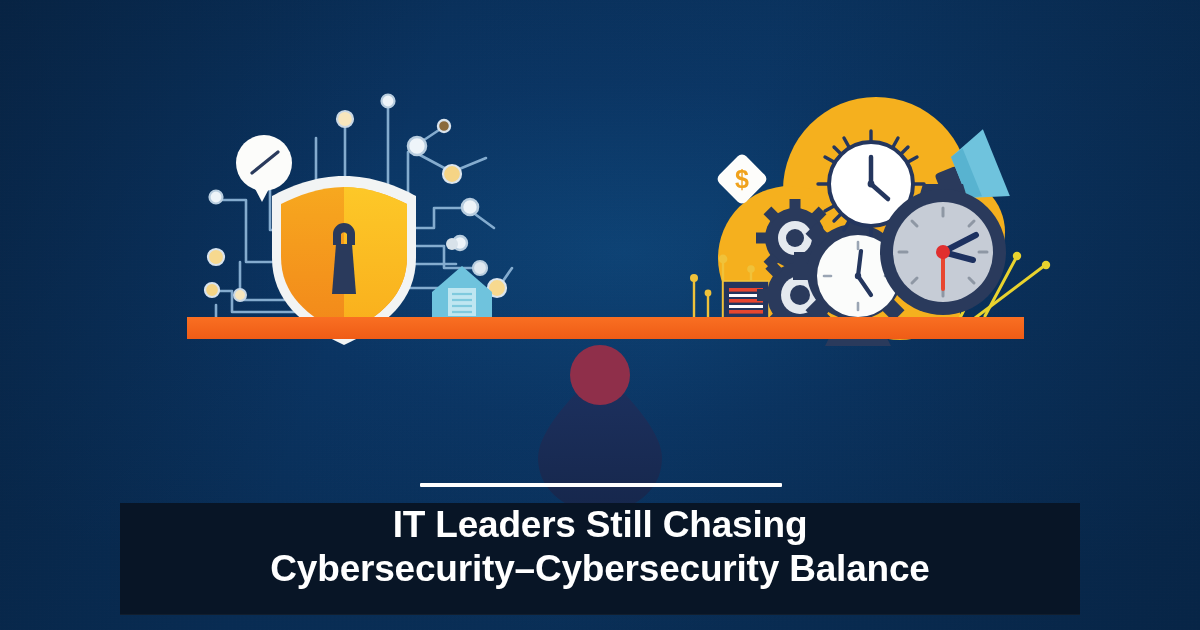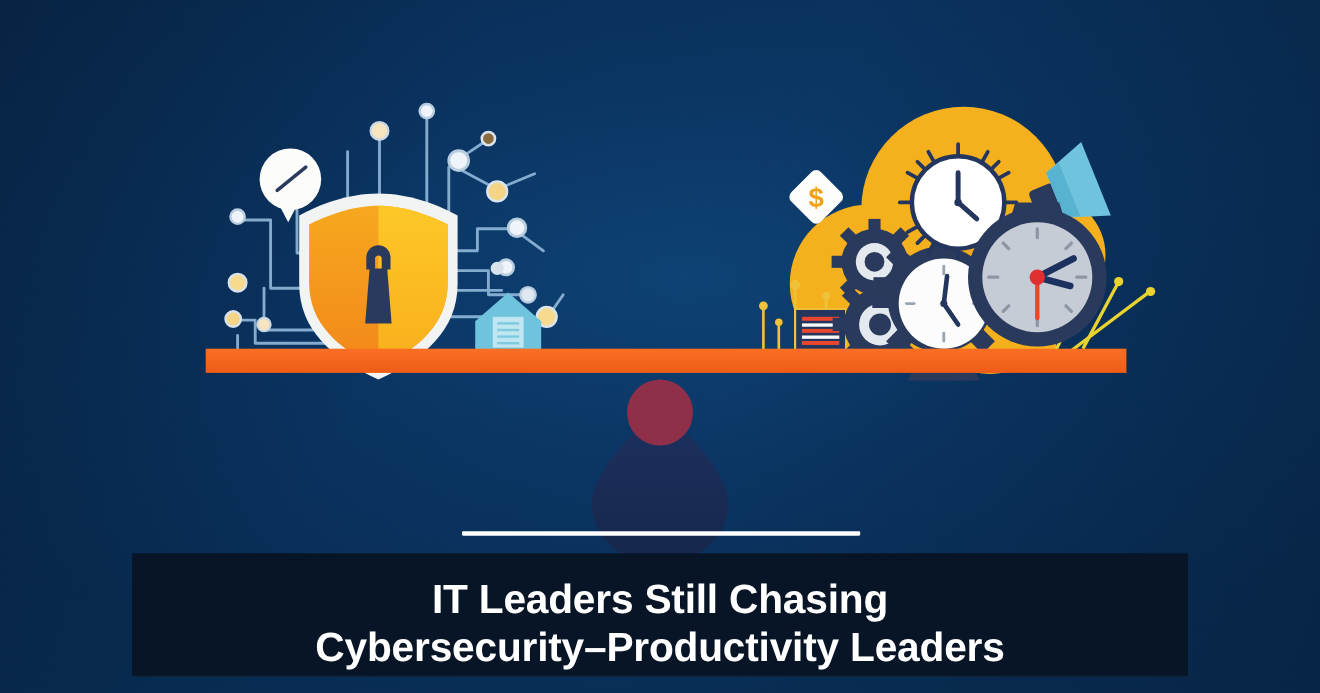--- a/index.html
+++ b/index.html
@@ -52,21 +52,21 @@
     left: 120px;
     top: 503px;
     width: 960px;
     height: 112px;
     background: #081526;
     box-shadow: 0 -1px 0 rgba(255,255,255,0.04) inset;
     display: flex;
     flex-direction: column;
     align-items: center;
     justify-content: flex-start;
-    padding-top: 20px;
+    padding-top: 0;
     box-sizing: border-box;
   }
   .caption-line {
     color: #ffffff;
     font-family: "Liberation Sans", sans-serif;
     font-weight: bold;
     font-size: 37px;
     line-height: 44px;
     letter-spacing: -0.2px;
     text-align: center;
@@ -377,16 +377,16 @@
       </g>
 
       <rect x="187" y="317" width="837" height="22" fill="url(#gBeam)"></rect>
     </g>
   </svg>
 
   <div class="divider-rule"></div>
 
   <div class="caption-banner">
     <div class="caption-line">IT Leaders Still Chasing</div>
-    <div class="caption-line">Cybersecurity–Productivity Leaders</div>
+    <div class="caption-line">Cybersecurity–Cybersecurity Balance</div>
   </div>
 
 </div>
 
 </body></html>

